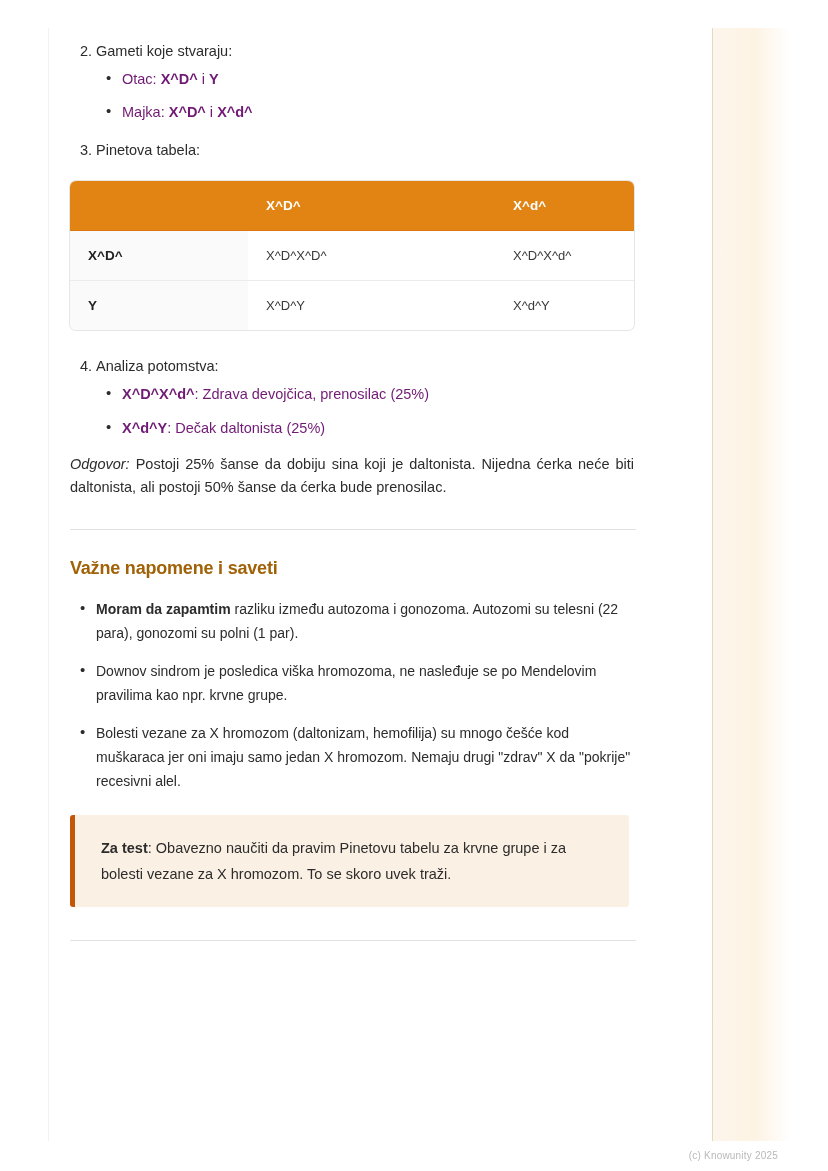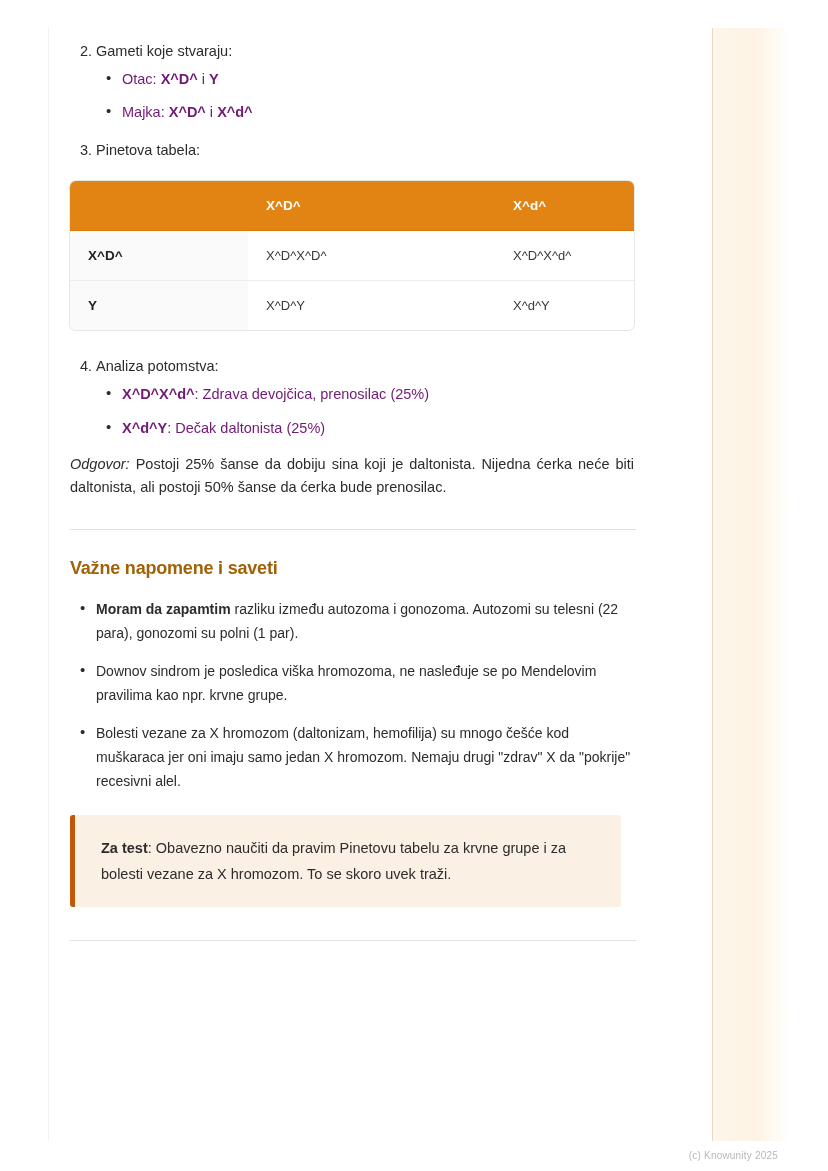--- a/index.html
+++ b/index.html
@@ -205,21 +205,21 @@
     top: -1px;
     font-size: 15px;
     color: #2c2c2c;
   }
 
   .callout {
     margin-top: 22px;
     background: #fbf0e4;
     border-left: 5px solid #c2570a;
     border-radius: 3px;
-    padding: 20px 10px 20px 26px;
+    padding: 20px 18px 20px 26px;
     width: 510px;
     font-size: 14.5px;
     line-height: 26px;
     color: #2c2c2c;
   }
 
   hr.sep2 {
     border: none;
     border-top: 1px solid #e2e2e2;
     margin: 33px 0 0 0;

